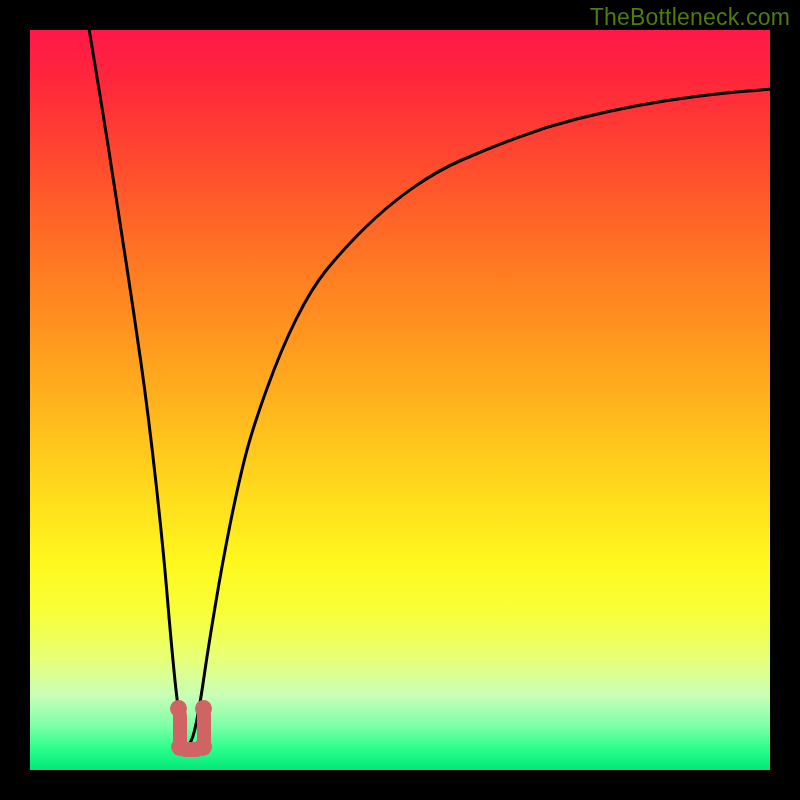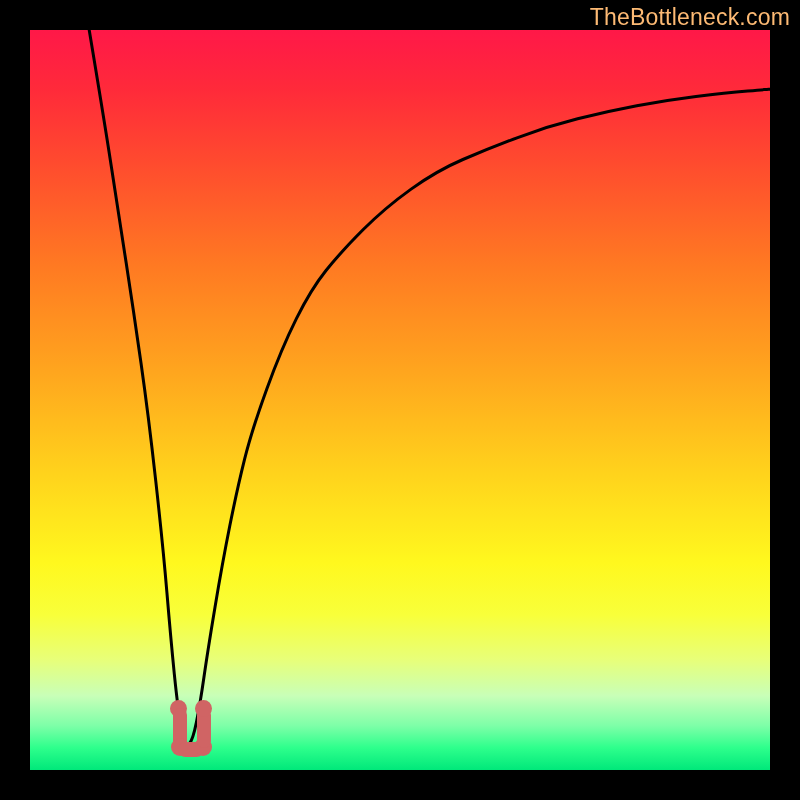--- a/index.html
+++ b/index.html
@@ -45,21 +45,21 @@
       #c8ffb8 90%,
       #7effa8 94%,
       #2eff8c 97%,
       #00e87a 100%
     );
   }
   .watermark {
     position: absolute;
     top: 4px;
     right: 10px;
-    color: #fdba74;
+    color: #4d7c0f;
     font-size: 23px;
     font-weight: 500;
     letter-spacing: 0.2px;
     user-select: none;
   }
   svg.curve {
     position: absolute;
     left: 0;
     top: 0;
     width: 100%;

